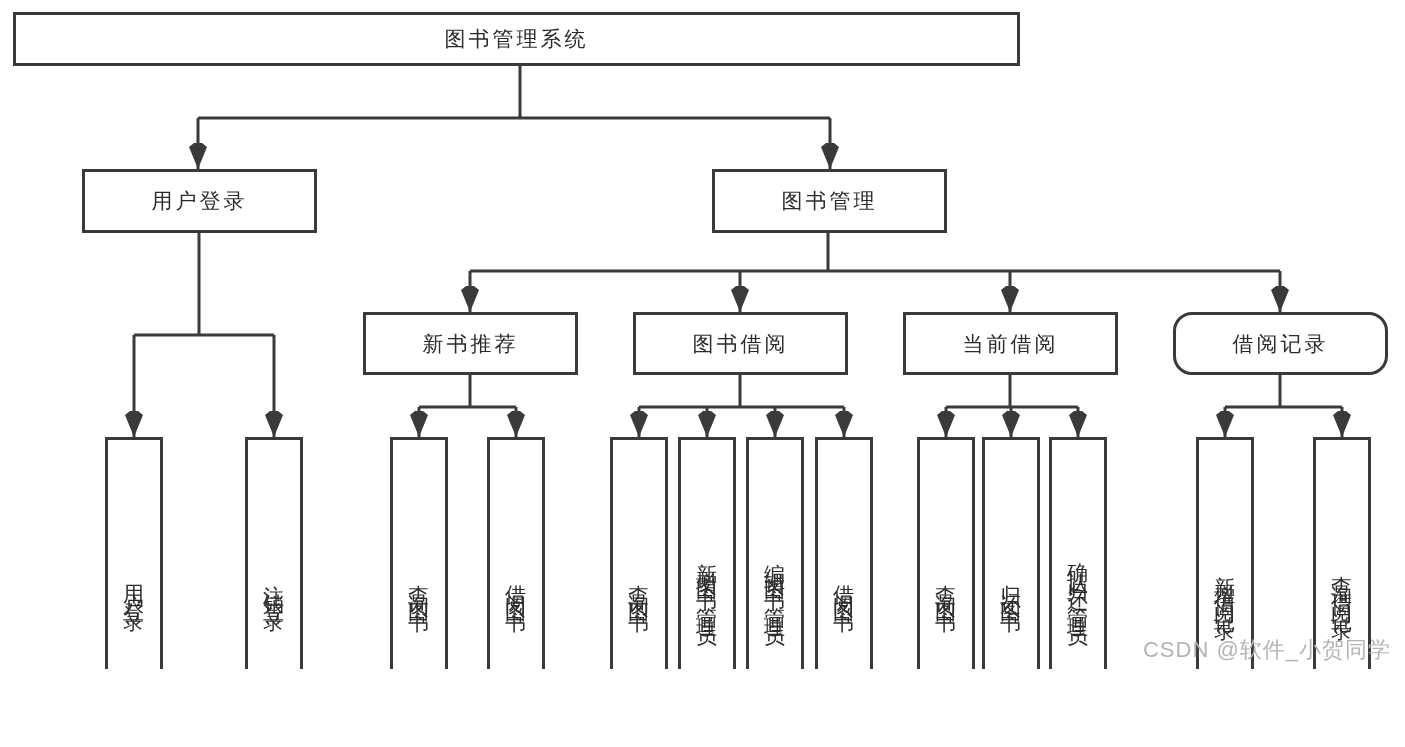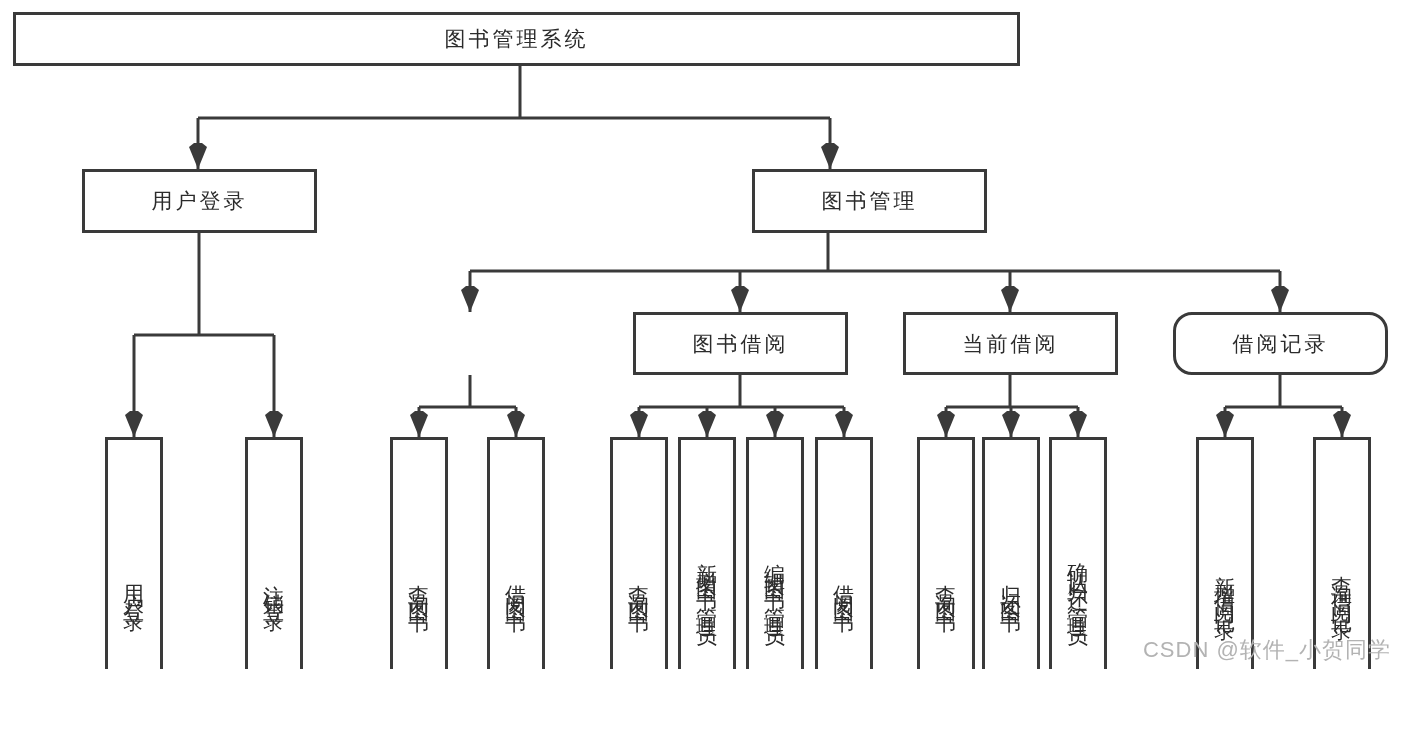--- a/index.html
+++ b/index.html
@@ -100,22 +100,23 @@
         <path d="M1280 375 V407 M1225 407 H1342"></path>
         <path d="M1225 407 V437" marker-end="url(#arw)"></path>
         <path d="M1342 407 V437" marker-end="url(#arw)"></path>
       </g>
     </g>
   </svg>
 
   <div class="node" style="left:13px;top:12px;width:1007px;height:54px;">图书管理系统</div>
 
   <div class="node" style="left:82px;top:169px;width:235px;height:64px;">用户登录</div>
-  <div class="node" style="left:712px;top:169px;width:235px;height:64px;margin-left:40px;">图书管理</div>
+  <div class="node" style="left:712px;top:169px;width:235px;height:64px;">图书管理</div>
 
+  <div class="node" style="left:363px;top:312px;width:215px;height:63px;">新书推荐</div>
   <div class="node" style="left:633px;top:312px;width:215px;height:63px;">图书借阅</div>
   <div class="node" style="left:903px;top:312px;width:215px;height:63px;">当前借阅</div>
   <div class="node" style="left:1173px;top:312px;width:215px;height:63px;border-radius:19px;">借阅记录</div>
 
   <div class="vnode" style="left:105px;">
     <span>用户登录</span>
   </div>
   <div class="vnode" style="left:245px;">
     <span>注销登录</span>
   </div>

